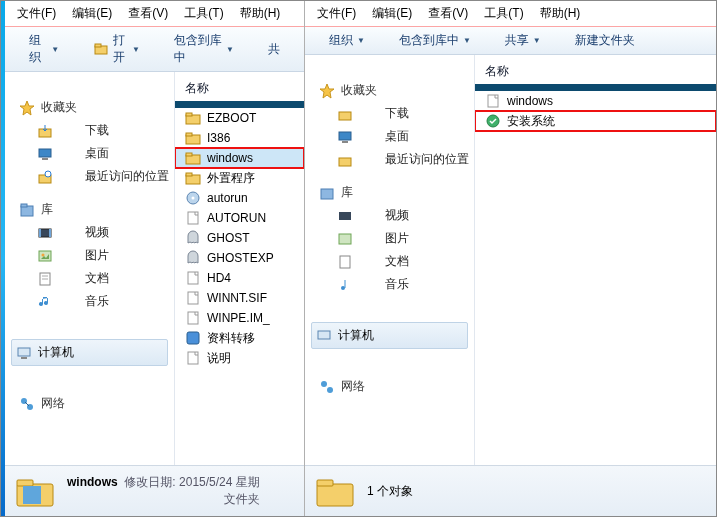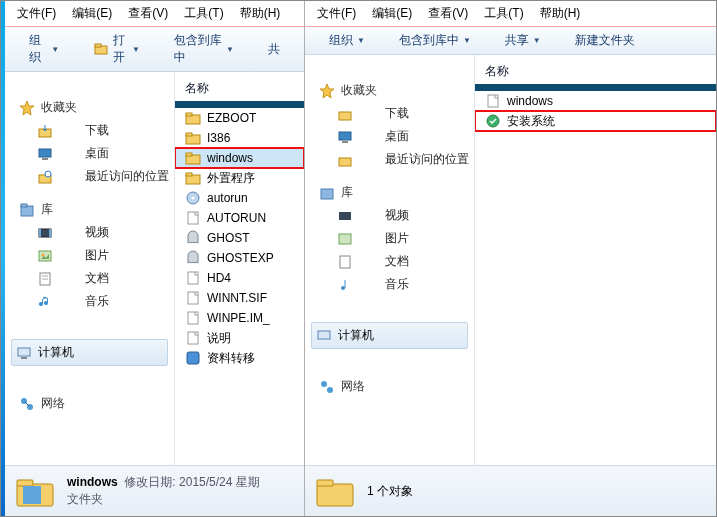--- a/index.html
+++ b/index.html
@@ -24,21 +24,21 @@
     border:1px solid #bfd3e6; border-radius:2px; display:flex; align-items:center; gap:6px; }
   .list { flex:1; padding:4px 0; overflow:hidden; background:#fff; }
   .list-hdr { padding:4px 10px; color:#0f172a; border-bottom:7px solid #0c4a6e; }
   .file-row { display:flex; align-items:center; gap:6px; padding:2px 10px; height:20px; }
   .file-row.sel { background:#cde6f7; border:1px solid #84acdd; padding:1px 9px; }
   .file-row.hl { outline:2px solid #e11; outline-offset:-1px; }
   .icon { width:16px; height:16px; display:inline-flex; align-items:center; justify-content:center; flex-shrink:0; }
   .status { display:flex; align-items:center; gap:10px; padding:6px 8px;
     background:linear-gradient(#f3f7fb,#e6eef6); border-top:1px solid #cfd9e4; }
   .big-icon { width:44px; height:38px; }
-  .sub { color:#556; }
+  .sub { color:#556;text-align:right; }
   svg { display:block; }
 </style>
 </head>
 <body>
 
 <div class="desktop-strip"></div>
 
 <div class="pane left">
   <div class="menubar">
     <span class="menu-item">文件(F)</span>
@@ -273,33 +273,33 @@
               <svg width="16" height="16">
                 <rect x="3" y="2" width="10" height="12" fill="#fff" stroke="#999"></rect>
                 <path d="M10 2v3h3" fill="none" stroke="#999"></path>
               </svg>
             </span>
             <span>WINPE.IM_</span>
           </div>
           <div class="file-row">
             <span class="icon">
               <svg width="16" height="16">
+                <rect x="2" y="2" width="12" height="12" rx="2" fill="#4a90d9" stroke="#2a5f8f"></rect>
+              </svg>
+            </span>
+            <span>资料转移</span>
+          </div>
+          <div class="file-row">
+            <span class="icon">
+              <svg width="16" height="16">
                 <rect x="3" y="2" width="10" height="12" fill="#fff" stroke="#999"></rect>
                 <path d="M10 2v3h3" fill="none" stroke="#999"></path>
               </svg>
             </span>
             <span>说明</span>
-          </div>
-          <div class="file-row">
-            <span class="icon">
-              <svg width="16" height="16">
-                <rect x="2" y="2" width="12" height="12" rx="2" fill="#4a90d9" stroke="#2a5f8f"></rect>
-              </svg>
-            </span>
-            <span>资料转移</span>
           </div>
         </div>
     </div>
   </div>
   <div class="status">
     <span class="big-icon">
         <svg width="44" height="38">
           <rect x="4" y="12" width="36" height="22" rx="2" fill="#f4cf6a" stroke="#b88912"></rect>
           <rect x="4" y="8" width="16" height="6" rx="1" fill="#f4cf6a" stroke="#b88912"></rect>
           <rect x="10" y="14" width="18" height="18" fill="#5fa6dc"></rect>

